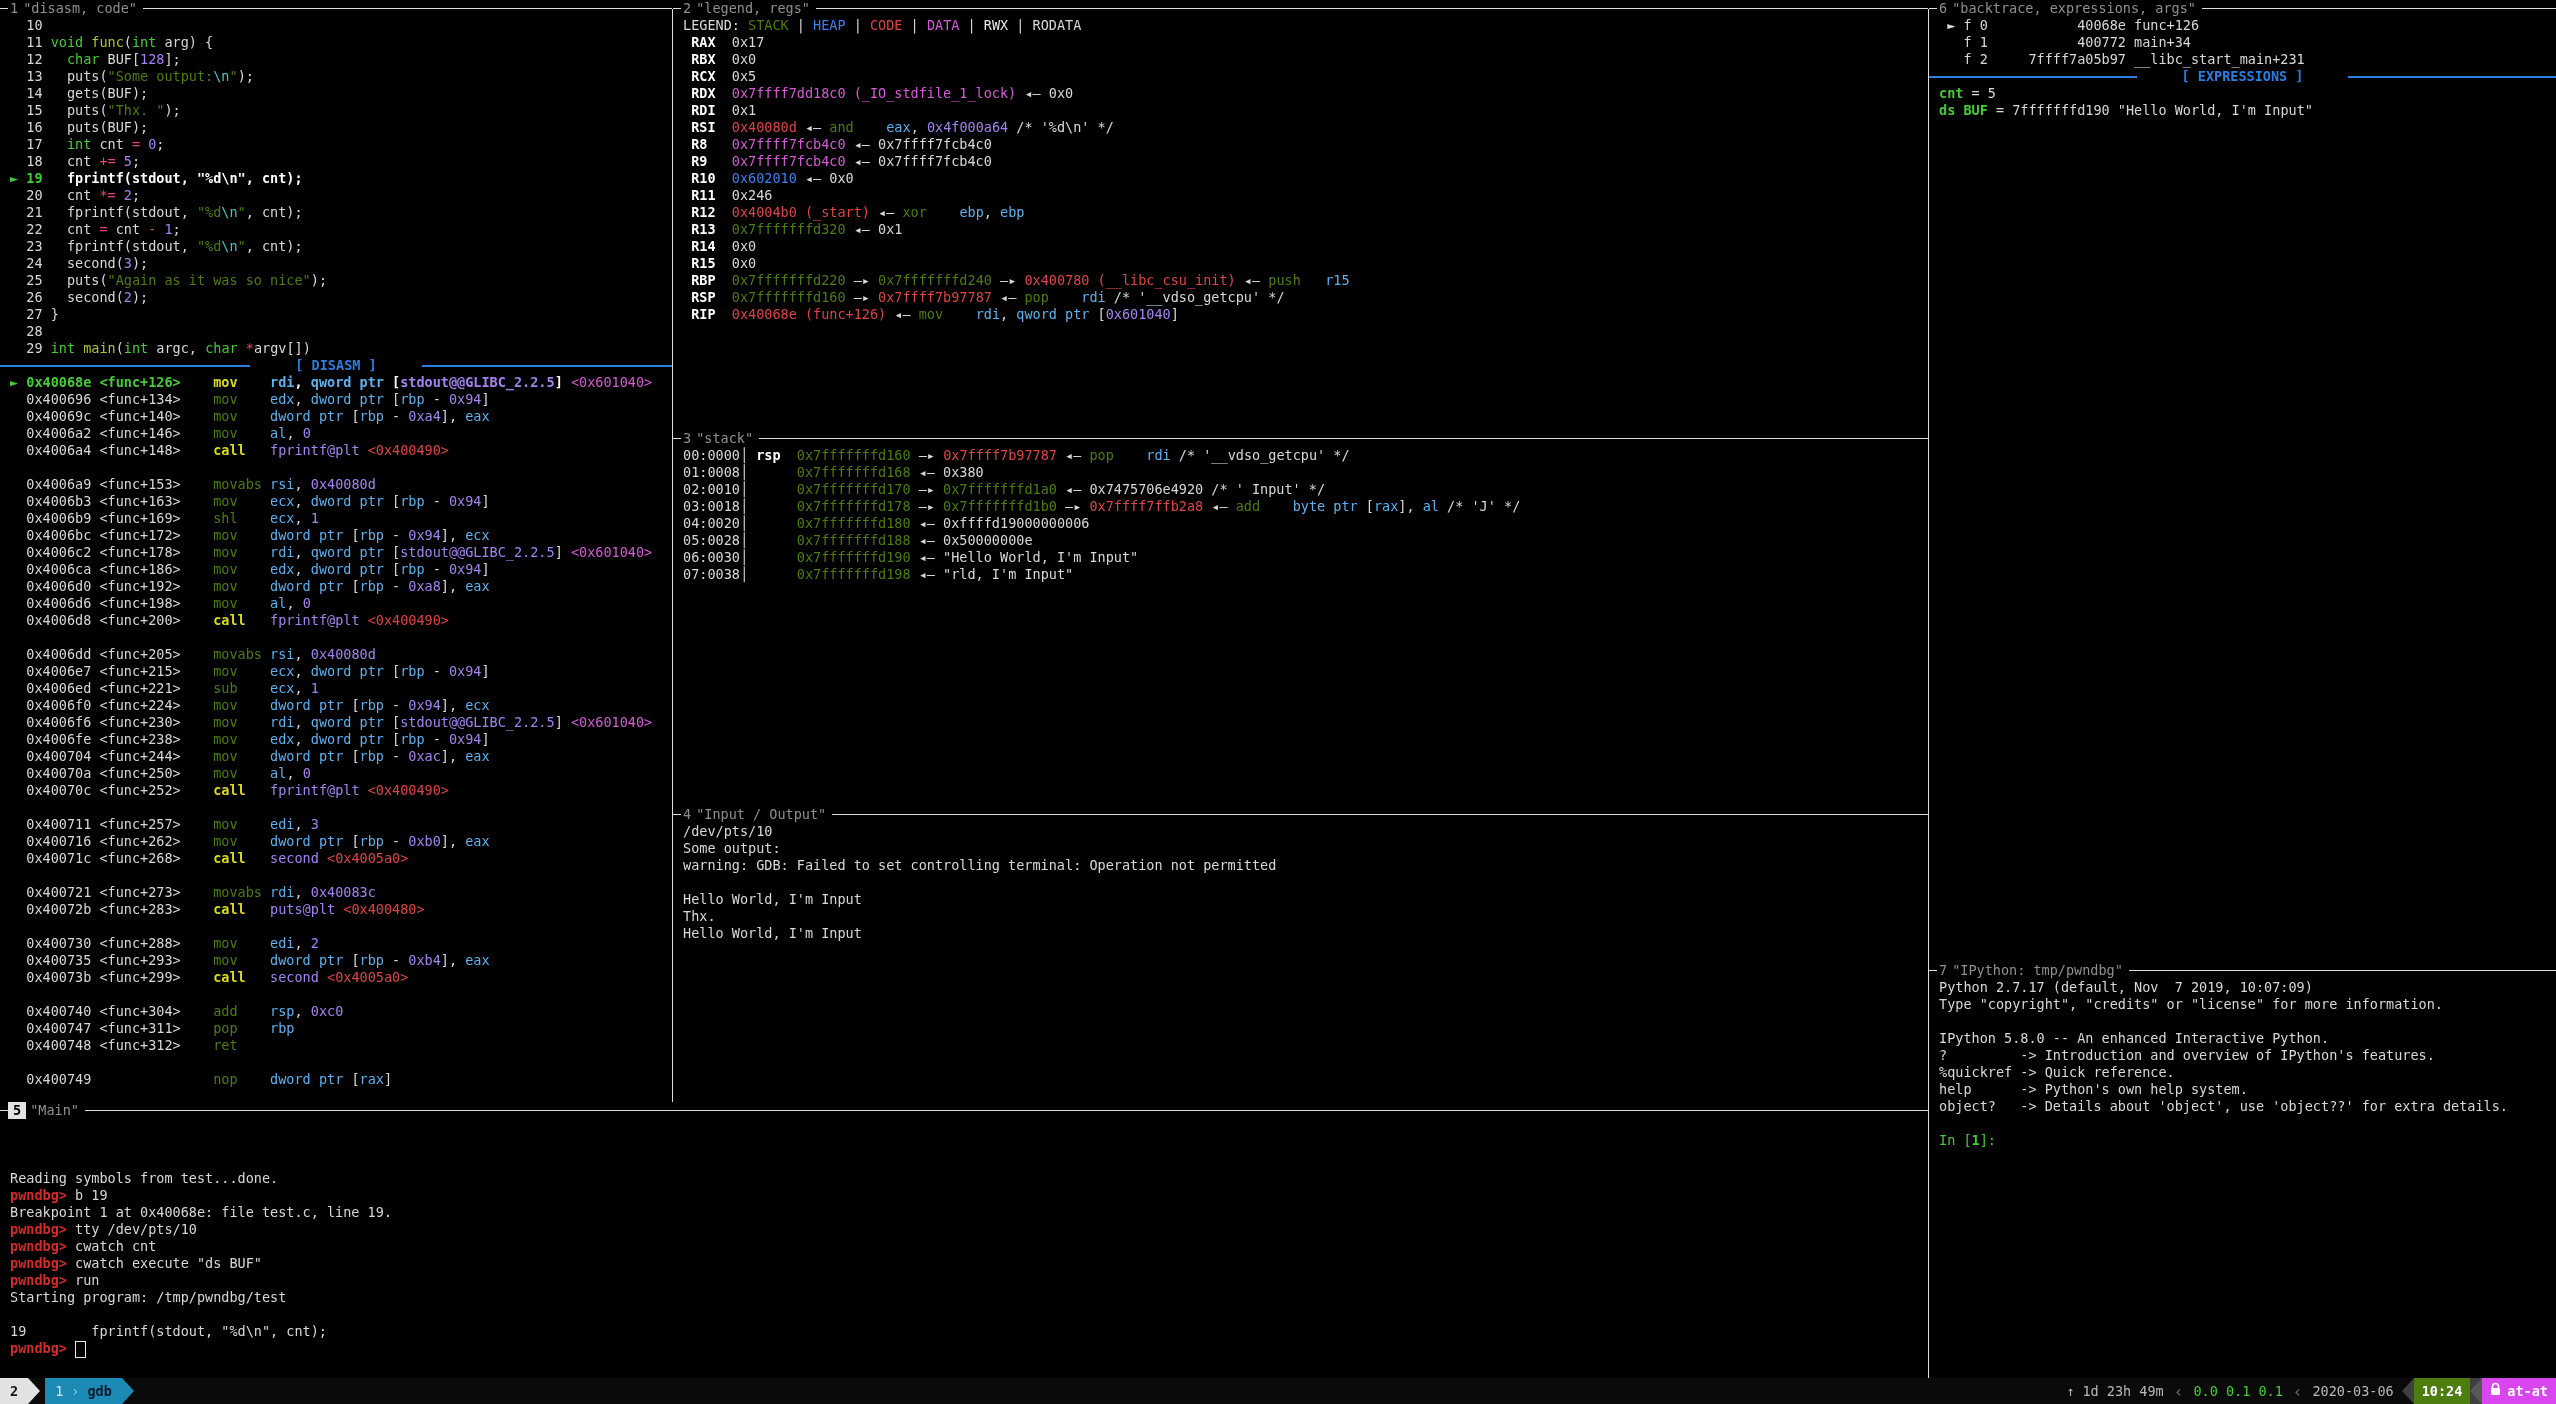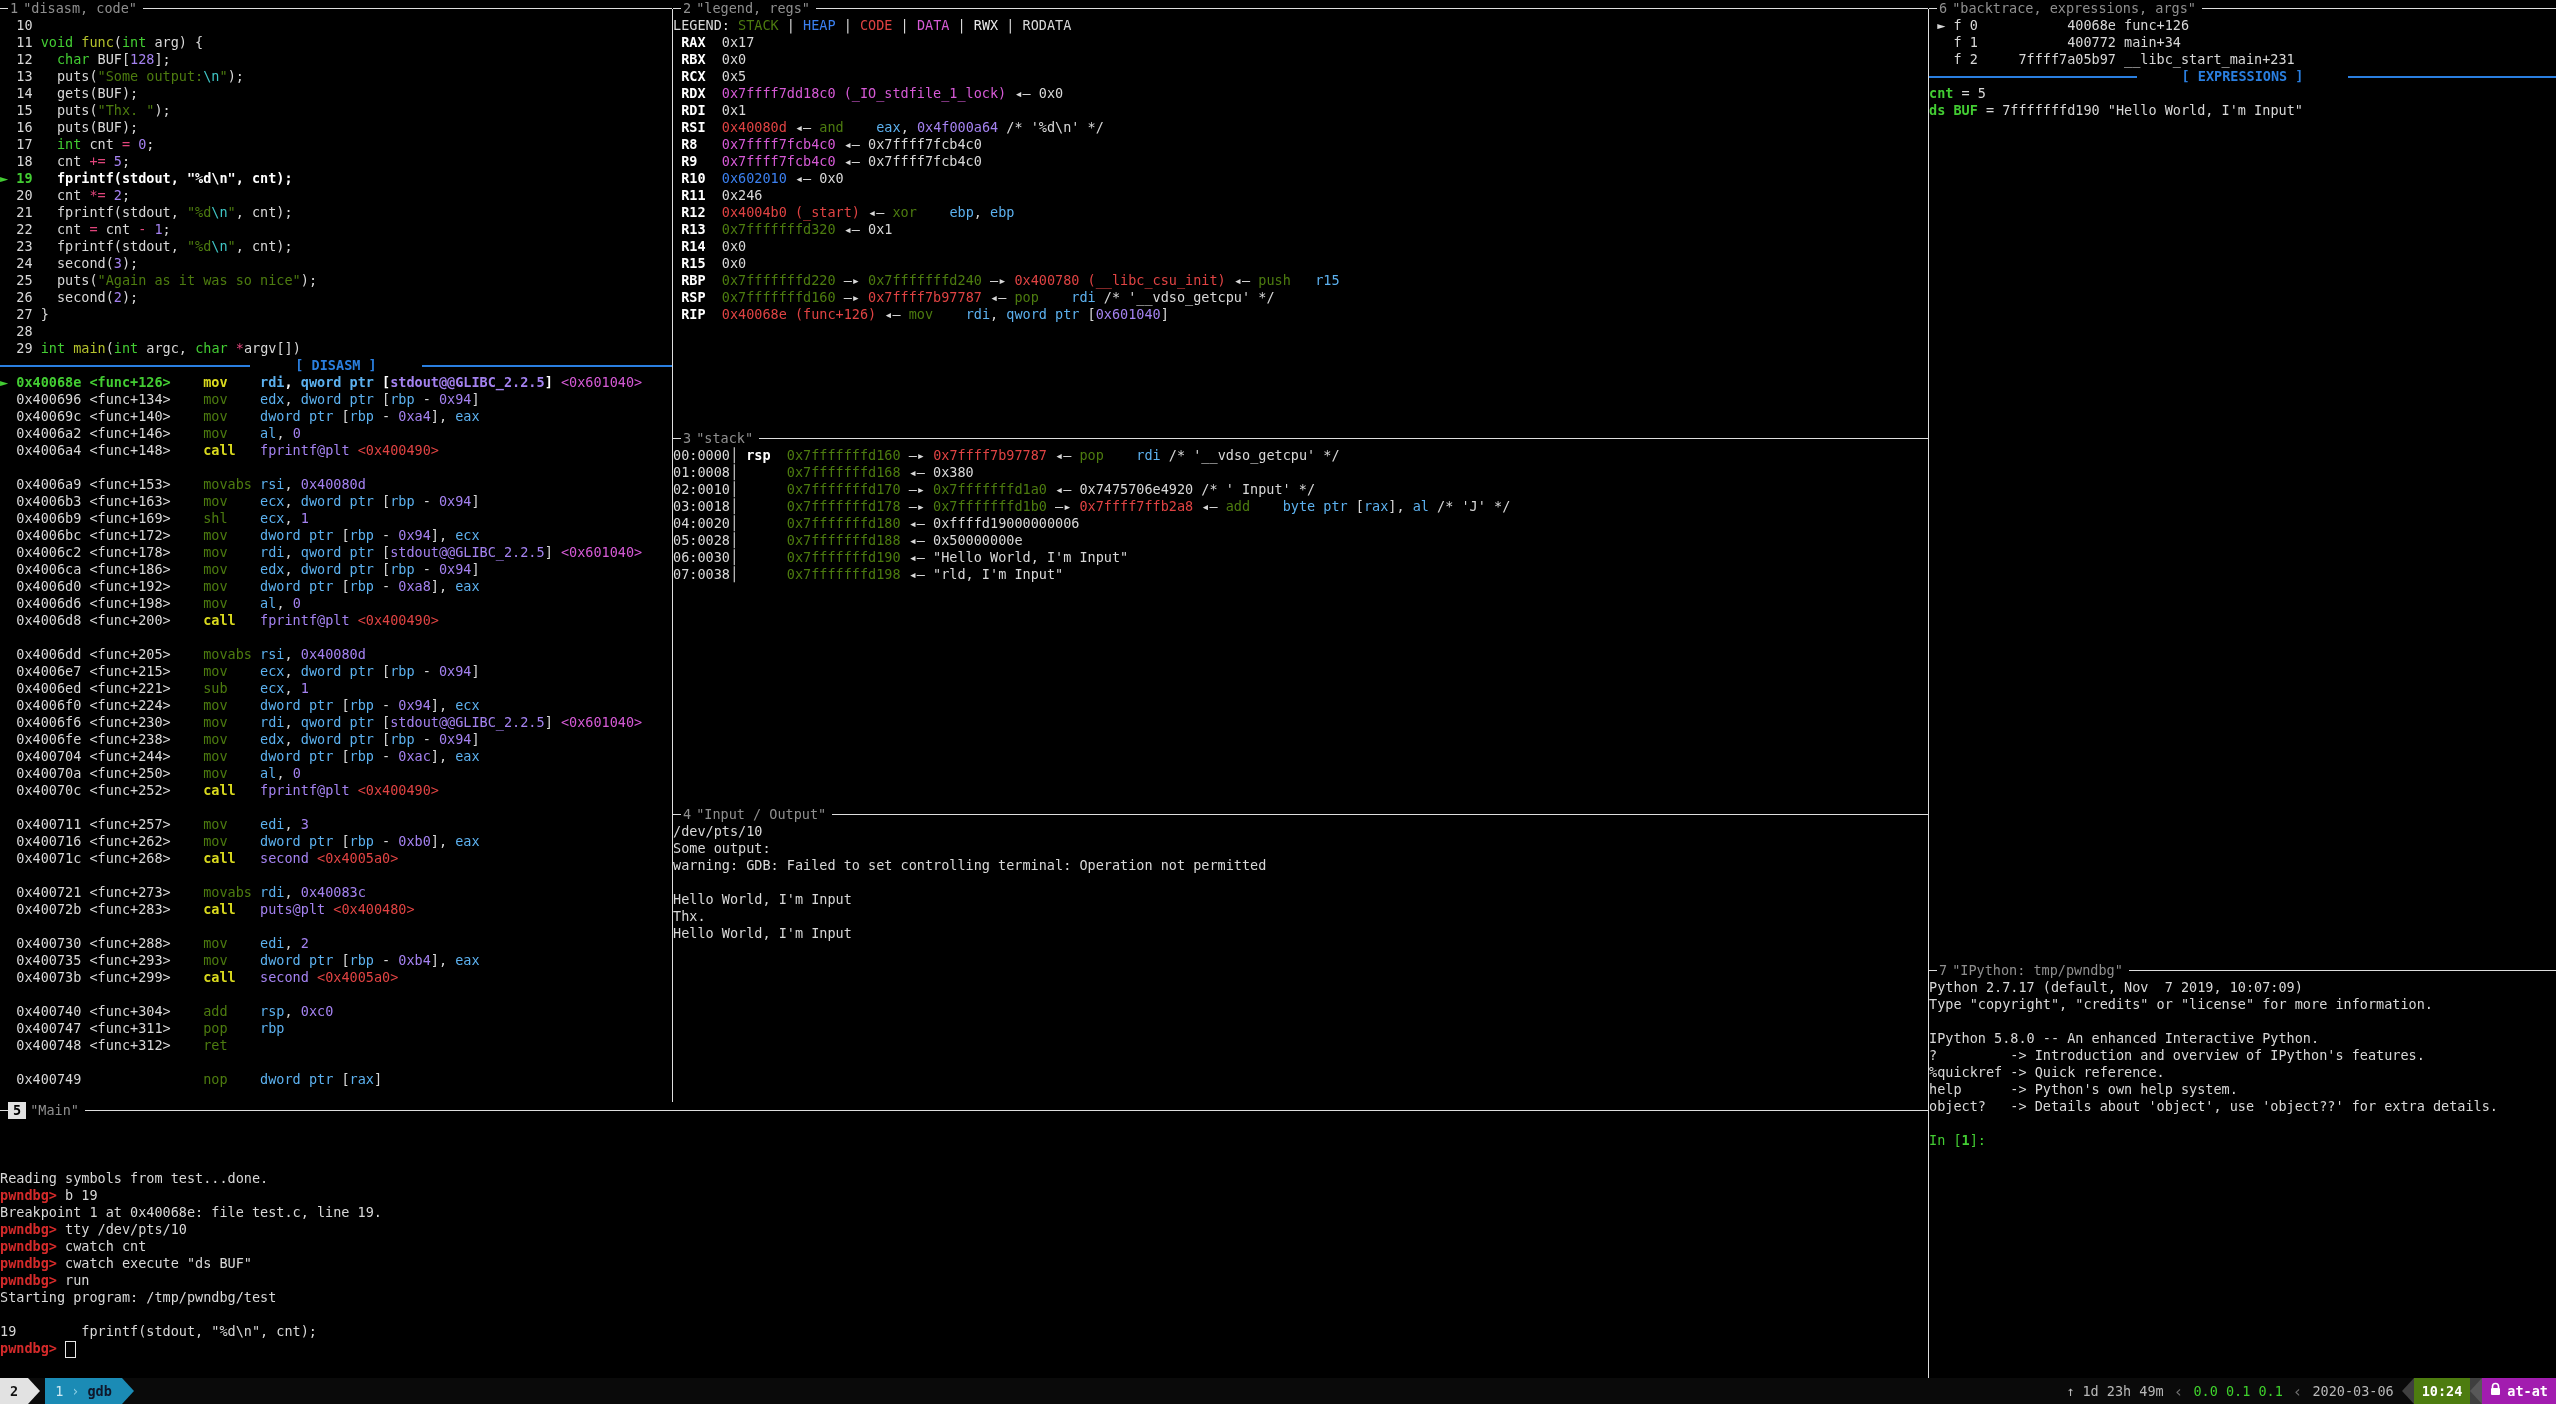--- a/index.html
+++ b/index.html
@@ -1,20 +1,20 @@
 <!DOCTYPE html>
 <html><head>
 <meta charset="utf-8">
 <style>
   html,body{margin:0;padding:0;background:#000;}
   body{width:2556px;height:1404px;overflow:hidden;
        font-family:"DejaVu Sans Mono",monospace;font-size:13.5px;line-height:17px;color:#d8d8d8;}
   .screen{position:relative;width:2556px;height:1404px;background:#000;}
   .pane{position:absolute;overflow:hidden;background:#000;}
-  .content{padding-left:0;}
+  .content{padding-left:10px;}
   .line{white-space:pre;height:17px;}
   
   .ptitle{display:flex;align-items:center;height:17px;color:#8f8f8f;}
   .trule{height:1px;background:#dedede;}
   .lead{width:8px;flex:0 0 auto;}
   .grow{flex:1 1 auto;}
   .pnum{padding:0 1px 0 2px;color:#8f8f8f;}
   .pnum.inv{background:#e2e2e2;color:#000;padding:0 5px;font-weight:bold;}
   .plabel{padding:0 6px 0 4px;}
   
@@ -47,21 +47,21 @@
   .seg-blue .chev{color:#8ed0e4;padding:0 8px;font-weight:normal;}
   .tri{width:0;height:0;border-top:13px solid transparent;border-bottom:13px solid transparent;flex:0 0 auto;}
   .tri-white{border-left:12px solid #e2e2e2;}
   .tri-blue{border-left:12px solid #1b8bb5;}
   .tril{width:0;height:0;border-top:13px solid transparent;border-bottom:13px solid transparent;flex:0 0 auto;}
   .sb-right{margin-left:auto;display:flex;align-items:stretch;color:#b8b8b8;}
   .sb-item{display:flex;align-items:center;padding:0 8px;white-space:pre;}
   .sb-sep{display:flex;align-items:center;color:#6e6e6e;font-size:16px;padding:0 2px;}
   .sb-load{color:#3fd12c;font-weight:normal;}
   .sb-time{background:#4d7c0f;color:#fff;font-weight:bold;}
-  .sb-host{background:#a21caf;color:#fff;font-weight:bold;}
+  .sb-host{background:#d946ef;color:#fff;font-weight:bold;}
   .lock{margin-right:6px;display:inline-block;}
 </style>
 </head>
 <body>
 
 <div class="screen">
 
   <div class="pane" id="pane1" style="left:0;top:0;width:672px;height:1102px">
     <div class="ptitle">
       <span class="trule lead"></span>

